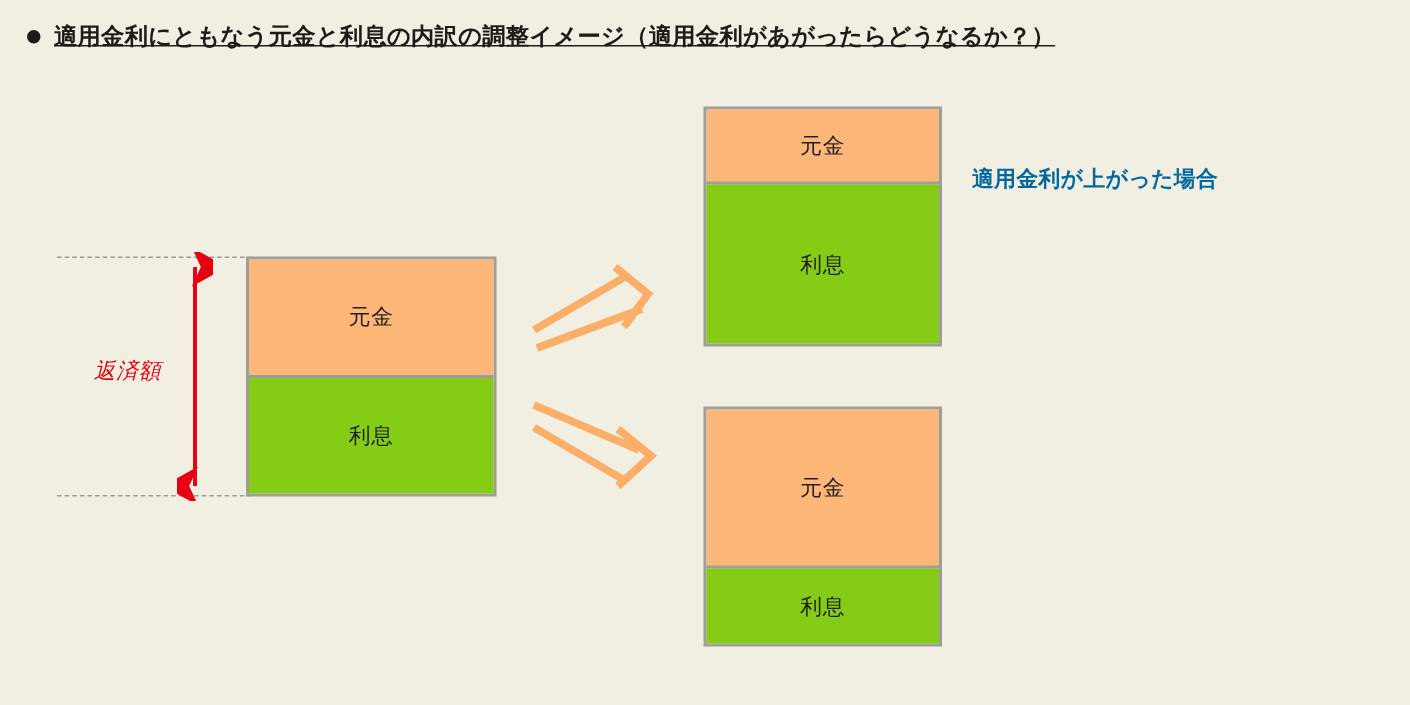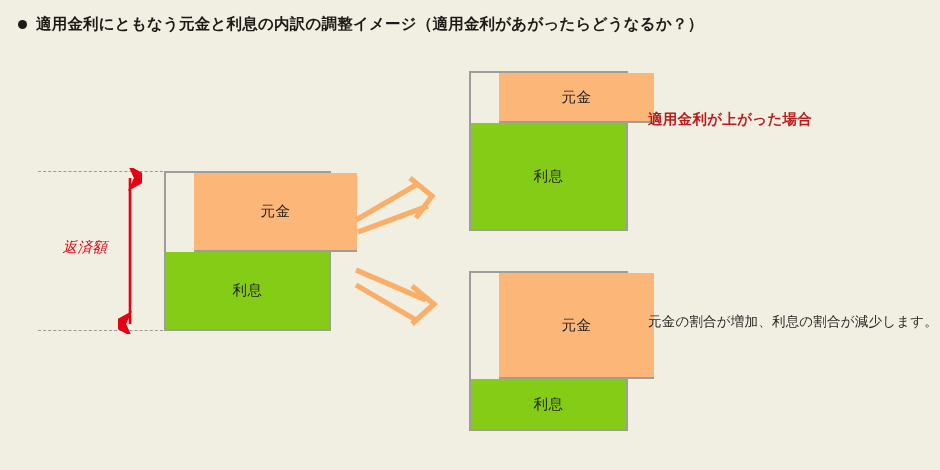--- a/index.html
+++ b/index.html
@@ -22,20 +22,21 @@
 
   
   .title-row {
     position: absolute;
     left: 18px;
     top: 14px;
     display: flex;
     align-items: center;
     gap: 9px;
     white-space: nowrap;
+    text-decoration: underline;
   }
   .title-bullet {
     width: 9px;
     height: 9px;
     border-radius: 50%;
     background: #1d1a17;
     flex: none;
   }
   .title-text {
     font-size: 15.5px;
@@ -62,21 +63,20 @@
     width: 100%;
   }
   .seg-principal {
     background: #FCB678;
   }
   .seg-interest  {
     background: #84cc16;
   }
   .seg-divider {
     border-bottom: 2px solid #9d9d99;
-    margin-left: 28px;
   }
 
   
   #bar-current      { left: 164px; top: 171px; width: 167px; height: 160px; }
   #bar-rate-up      { left: 469px; top: 71px;  width: 159px; height: 160px; }
   #bar-rate-down    { left: 469px; top: 271px; width: 159px; height: 160px; }
 
   
   .dashline {
     position: absolute;
@@ -117,21 +117,21 @@
   .caption {
     position: absolute;
     width: 290px;
   }
   #caption-up   { left: 648px; top: 110px; }
   #caption-down { left: 648px; top: 310px; }
 
   .caption-heading {
     font-size: 14.5px;
     font-weight: bold;
-    color: #b91c1c;
+    color: #0369a1;
     letter-spacing: .3px;
     margin-bottom: 9px;
   }
   .caption-body {
     font-size: 13.5px;
     line-height: 1.85;
     color: #2a2724;
     letter-spacing: .2px;
   }
 </style>
@@ -194,16 +194,15 @@
     <div class="seg seg-interest" style="height:50px;">
       <span>利息</span>
     </div>
   </div>
 
   <div class="caption" id="caption-up">
     <div class="caption-heading">適用金利が上がった場合</div>
   </div>
 
   <div class="caption" id="caption-down">
-    <div class="caption-body">元金の割合が増加、利息の割合が減少します。</div>
   </div>
 
 </div>
 
 </body></html>

